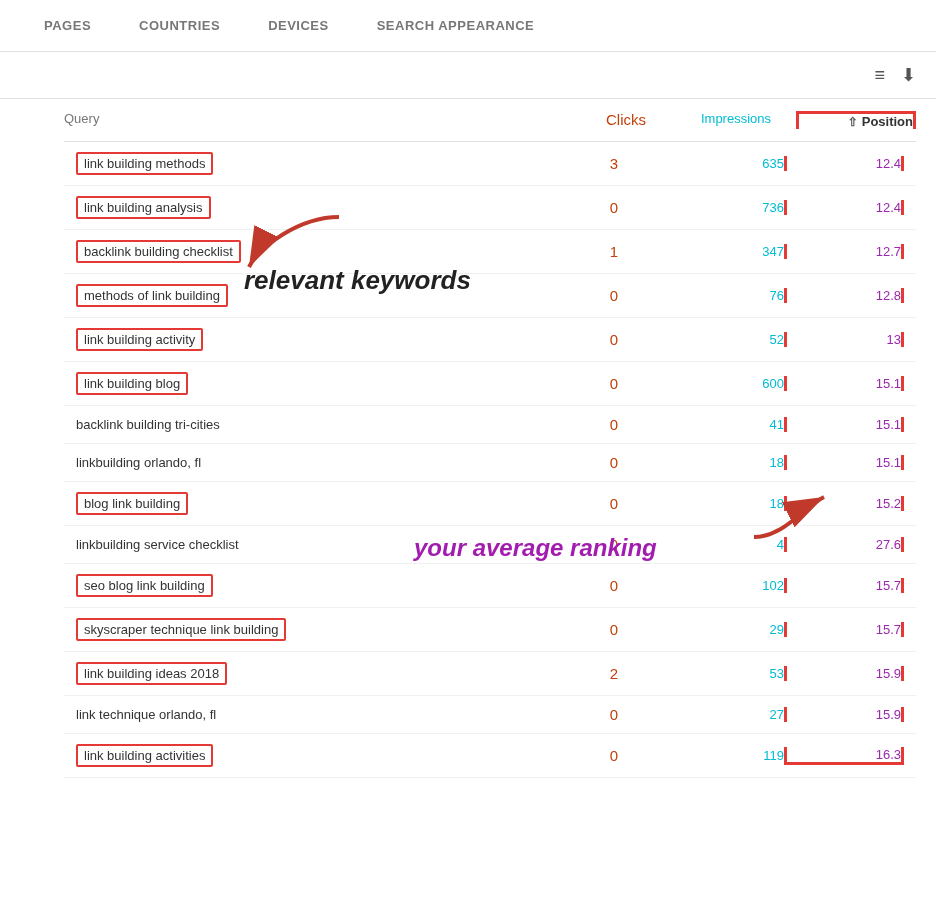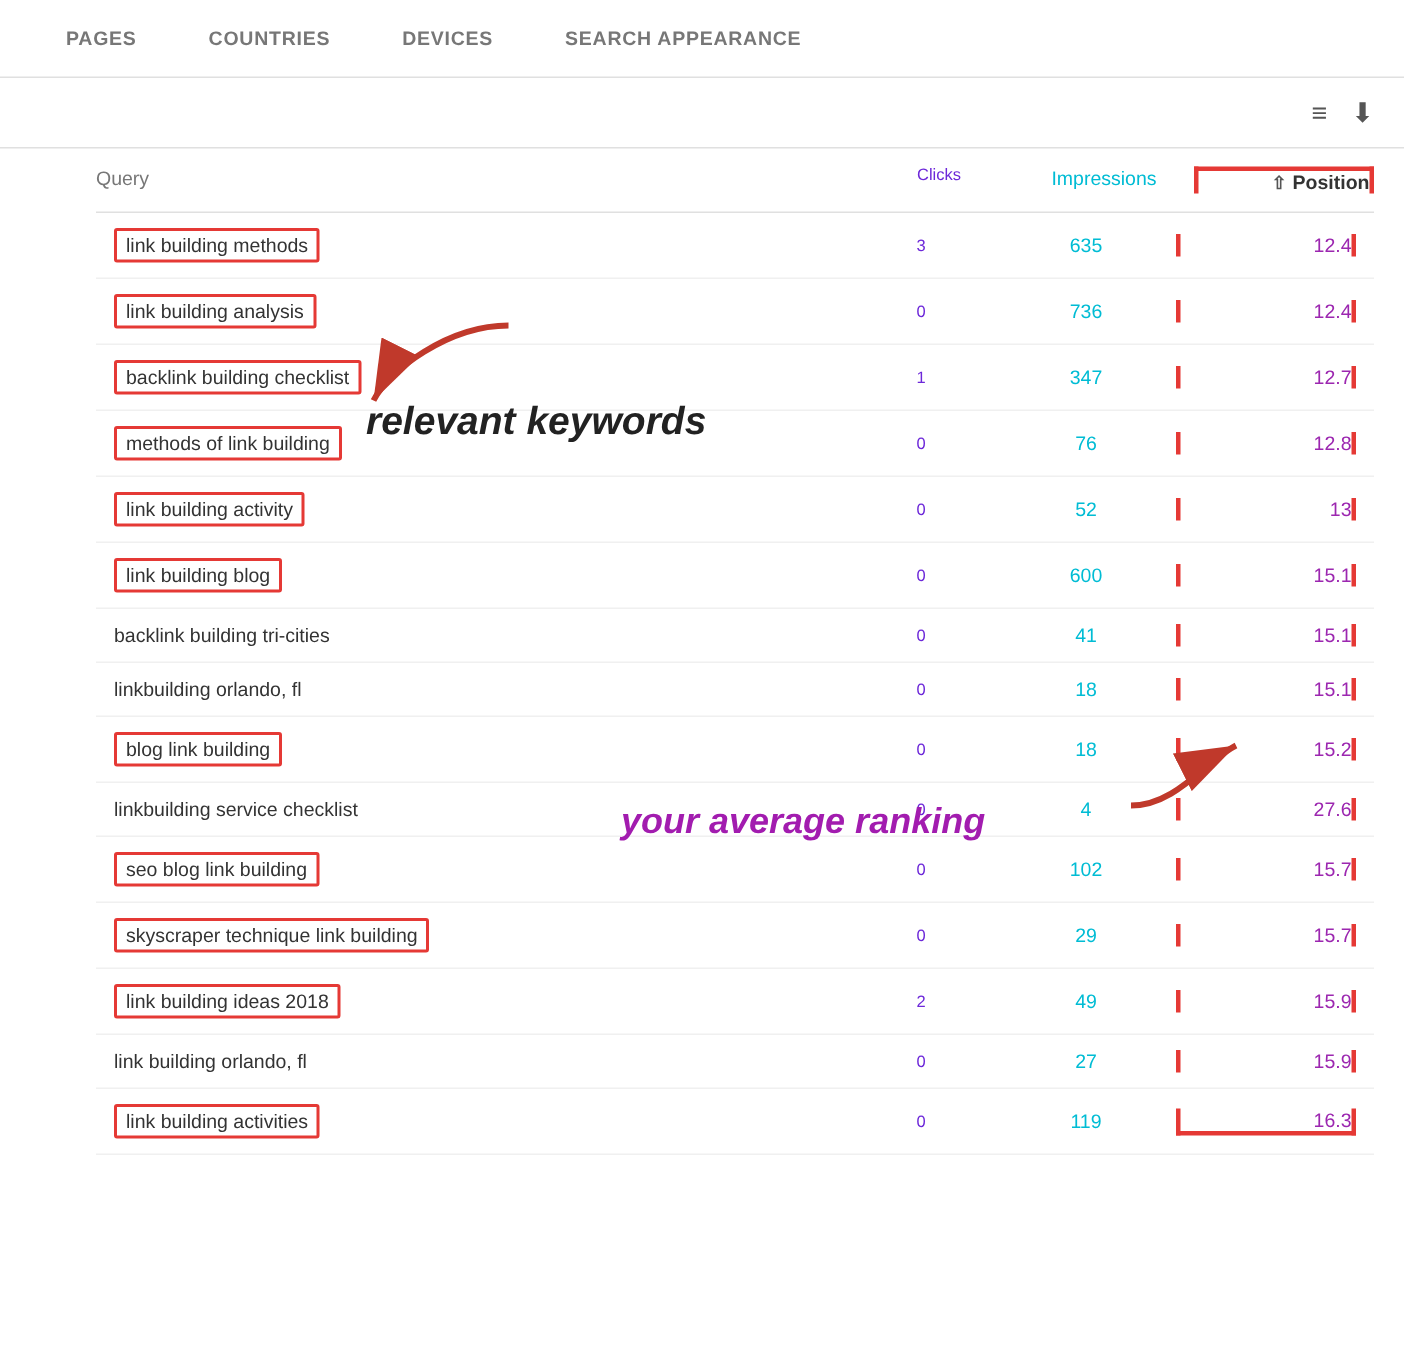--- a/index.html
+++ b/index.html
@@ -77,22 +77,22 @@
     }
 
     .table-row {
       display: grid;
       grid-template-columns: 1fr 100px 120px 120px;
       padding: 10px 12px;
       border-bottom: 1px solid #f0f0f0;
       align-items: center;
     }
     .col-query { font-size: 13px; }
-    .col-clicks { text-align: center; color: #6d28d9; font-size: 11px; }
-    .col-impressions { text-align: center; color: #00bcd4; font-size: 13px; }
+    .col-clicks { text-align: center; color: #c2410c; font-size: 15px; }
+    .col-impressions { text-align: right; color: #00bcd4; font-size: 13px; }
     .col-position { text-align: right; color: #9c27b0; font-size: 13px; }
 
     .query-box {
       display: inline-block;
       border: 2px solid #e53935;
       padding: 2px 6px;
       border-radius: 2px;
       font-size: 13px;
       color: #333;
     }
@@ -228,25 +228,25 @@
   </div>
         <div class="table-row">
     <div class="col-query"><span class="query-box">skyscraper technique link building</span></div>
     <div class="col-clicks">0</div>
     <div class="col-impressions">29</div>
     <div class="col-position position-col-highlighted">15.7</div>
   </div>
         <div class="table-row">
     <div class="col-query"><span class="query-box">link building ideas 2018</span></div>
     <div class="col-clicks">2</div>
-    <div class="col-impressions">49</div>
+    <div class="col-impressions">53</div>
     <div class="col-position position-col-highlighted">15.9</div>
   </div>
         <div class="table-row">
-    <div class="col-query"><span>link building orlando, fl</span></div>
+    <div class="col-query"><span>link technique orlando, fl</span></div>
     <div class="col-clicks">0</div>
     <div class="col-impressions">27</div>
     <div class="col-position position-col-highlighted">15.9</div>
   </div>
         <div class="table-row">
     <div class="col-query"><span class="query-box">link building activities</span></div>
     <div class="col-clicks">0</div>
     <div class="col-impressions">119</div>
     <div class="col-position position-last-highlighted">16.3</div>
   </div>

